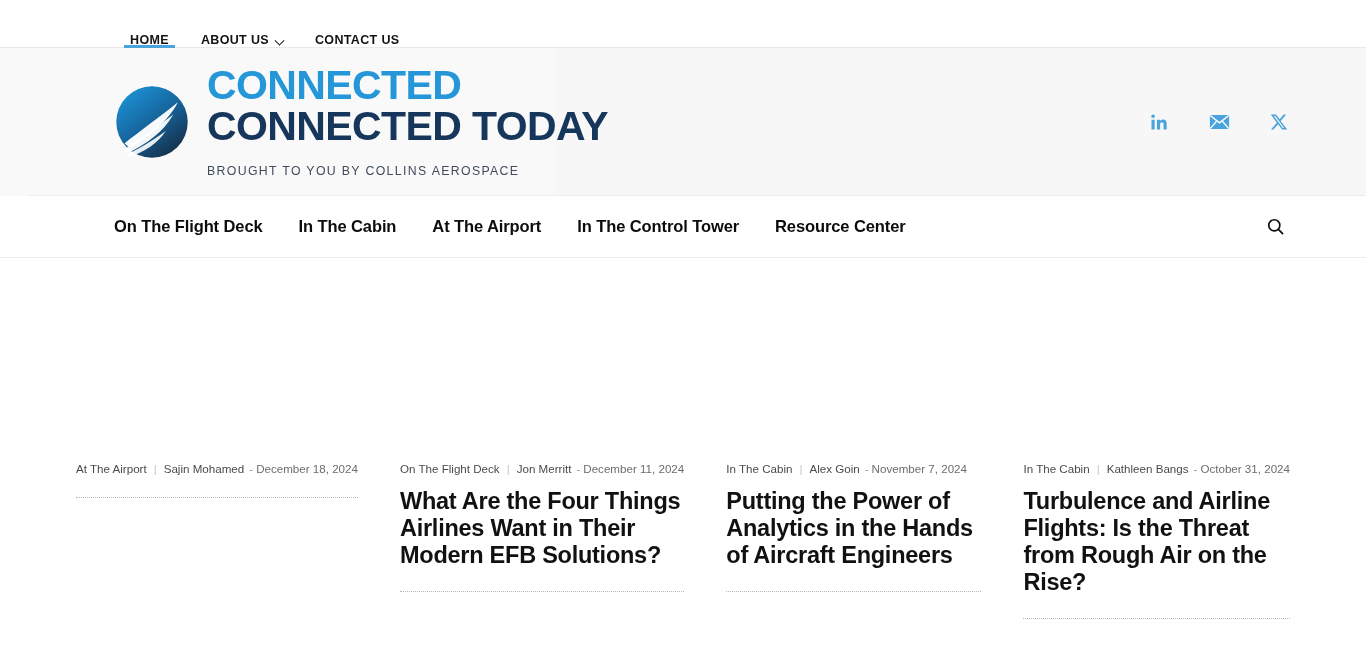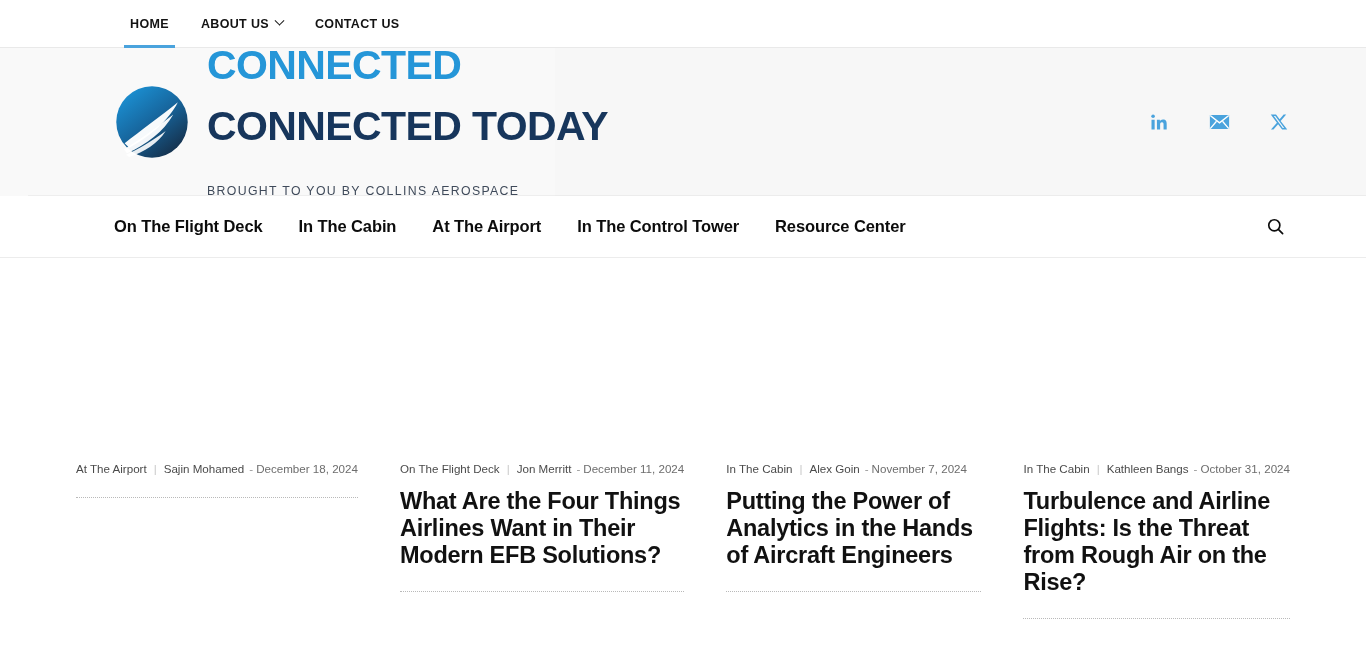--- a/index.html
+++ b/index.html
@@ -24,21 +24,21 @@
     margin: 0 auto;
     height: 100%;
     display: flex;
     align-items: center;
     padding-left: 76px;
   }
   .topnav-item {
     position: relative;
     height: 100%;
     display: flex;
-    align-items: center;
+    align-items: flex-end;
     gap: 7px;
     padding: 0 16px;
     font-size: 12.5px;
     font-weight: bold;
     letter-spacing: 0.35px;
     color: #131313;
     text-transform: uppercase;
     cursor: pointer;
     white-space: nowrap;
   }
@@ -86,21 +86,21 @@
     margin: 0 auto;
     height: 100%;
     display: flex;
     align-items: center;
     justify-content: space-between;
     padding: 0 38px 0 76px;
   }
 
   .logo { display: flex; align-items: center; gap: 17px; }
   .logo-sphere { width: 76px; height: 76px; flex: 0 0 76px; }
-  .logo-text { display: flex; flex-direction: column; gap: 20px; }
+  .logo-text { display: flex; flex-direction: column; }
   .logo-connected {
     font-size: 41px;
     font-weight: bold;
     letter-spacing: -0.6px;
     line-height: 0.96;
     color: #2596d8;
   }
   .logo-aviation {
     font-size: 41px;
     font-weight: bold;

